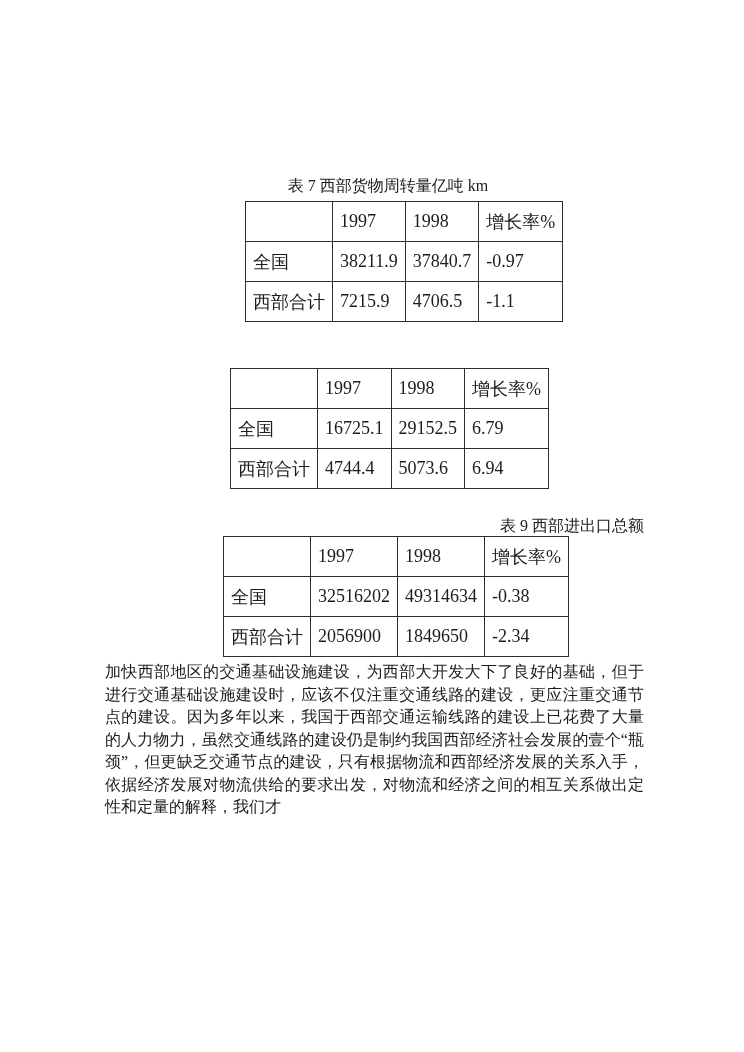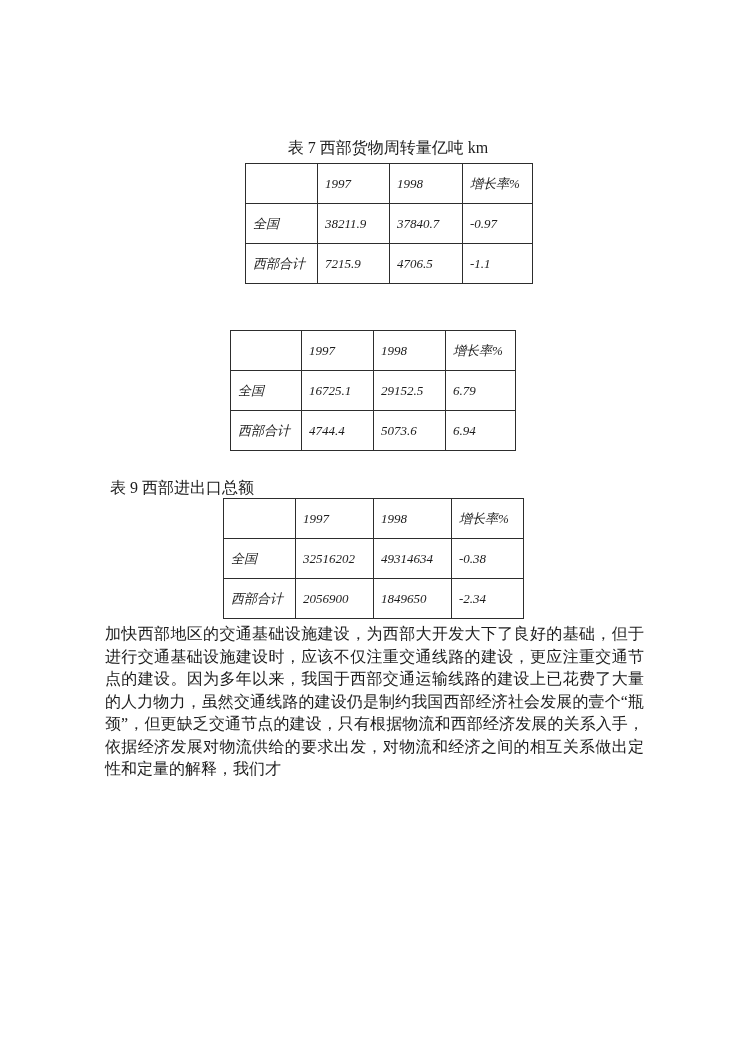--- a/index.html
+++ b/index.html
@@ -11,56 +11,56 @@
   .page {
     position: relative;
     width: 744px;
     height: 1052px;
     background: #ffffff;
     overflow: hidden;
   }
   .content {
     position: relative;
     padding: 0 100px 0 105px;
+    margin-top: 38px;
   }
   
   .table-block { position: relative; }
   .table-title {
     font-size: 16px;
     line-height: 20px;
     color: #1c1c1c;
     white-space: nowrap;
   }
   .doc-table {
     border-collapse: collapse;
     table-layout: fixed;
     background: #ffffff;
   }
   .doc-table td {
     border: 1px solid #2d2d2d;
     height: 40px;
     padding: 2px 7px;
-    font-size: 13px;
+    font-size: 18px;
     vertical-align: middle;
     text-align: left;
     overflow: hidden;
     white-space: nowrap;
-    font-style: italic;
   }
   
   .t7 { padding-top: 138px; }
   .t7 .table-title { width: 286px; margin-left: 140px; text-align: center; }
   .t7 .doc-table { margin-left: 140px; margin-top: 5px; }
   
   .t8 { margin-top: 46px; }
   .t8 .table-title { margin-left: 5px; text-align: left; }
   .t8 .doc-table { margin-left: 125px; margin-top: 0px; }
   
   .t9 { margin-top: 27px; }
-  .t9 .table-title { margin-left: 5px; text-align: left; }
+  .t9 .table-title { margin-left: 5px; text-align: right; }
   .t9 .doc-table { margin-left: 118px; margin-top: 0px; }
   
   .text-block { margin-top: 4px; }
   .para {
     font-size: 16px;
     line-height: 22.5px;
     text-align: justify;
     text-justify: inter-ideograph;
     color: #1c1c1c;
     word-break: break-all;

